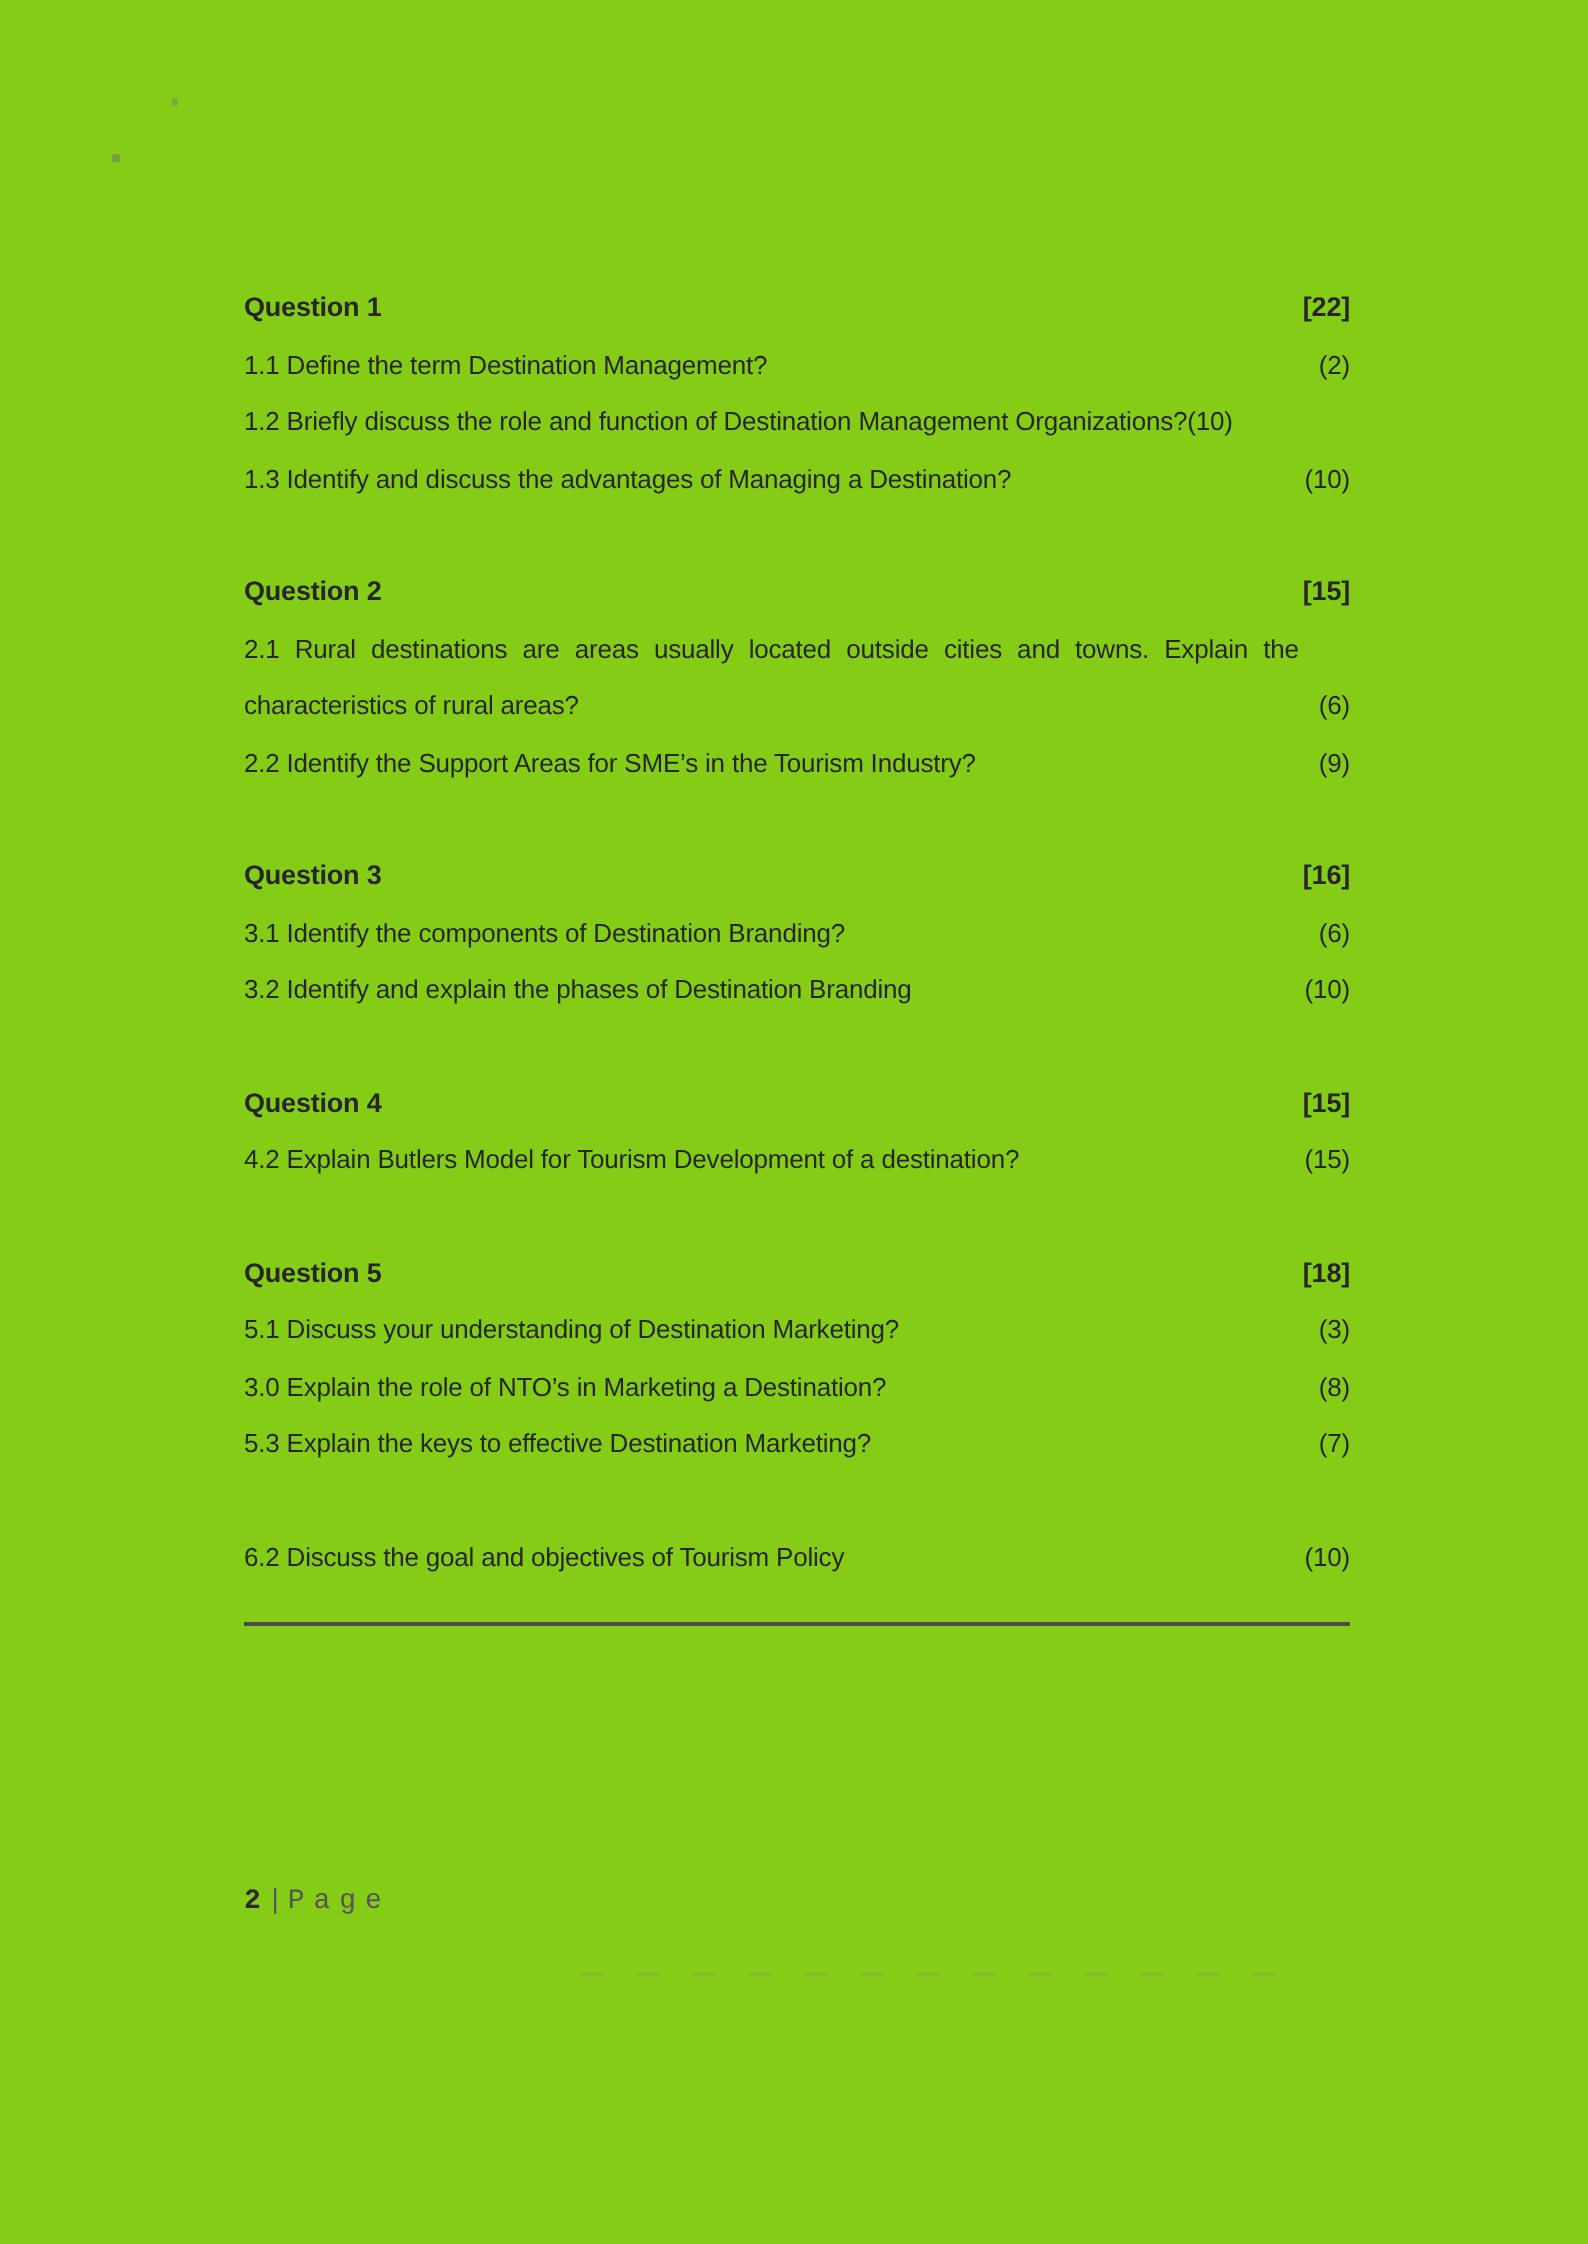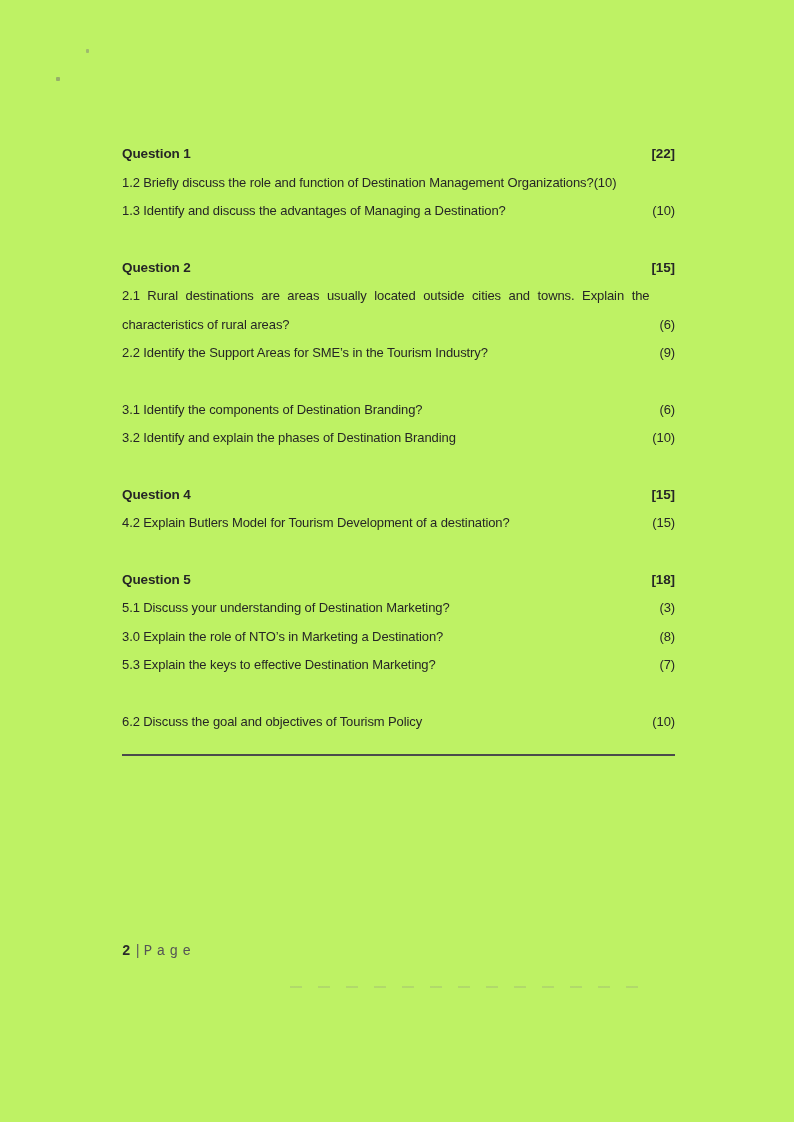--- a/index.html
+++ b/index.html
@@ -4,21 +4,21 @@
 <style>
   html, body {
     margin: 0;
     padding: 0;
     background: #ffffff;
   }
   .page {
     position: relative;
     width: 794px;
     height: 1122px;
-    background: #bef264;
+    background: #84cc16;
     font-family: "Liberation Sans", sans-serif;
     color: #262626;
     overflow: hidden;
   }
   .content {
     position: absolute;
     left: 122px;
     top: 140px;
     width: 553px;
     font-size: 13px;
@@ -130,20 +130,24 @@
   <div class="speck-1"></div>
   <div class="speck-2"></div>
 
   <div class="content">
 
     <div class="section">
       <div class="section-head">
         <span>Question 1</span>
         <span>[22]</span>
       </div>
+      <div class="item">
+        <span class="item-text">1.1 Define the term Destination Management?</span>
+        <span class="item-marks">(2)</span>
+      </div>
       <div class="item inline">
         <span class="item-text">1.2 Briefly discuss the role and function of Destination Management Organizations?</span><span class="item-marks">(10)</span>
       </div>
       <div class="item">
         <span class="item-text">1.3 Identify and discuss the advantages of Managing a Destination?</span>
         <span class="item-marks">(10)</span>
       </div>
     </div>
 
     <div class="section">
@@ -155,20 +159,24 @@
         <span class="item-text">2.1 Rural destinations are areas usually located outside cities and towns. Explain the characteristics of rural areas?</span>
         <span class="item-marks">(6)</span>
       </div>
       <div class="item">
         <span class="item-text">2.2 Identify the Support Areas for SME’s in the Tourism Industry?</span>
         <span class="item-marks">(9)</span>
       </div>
     </div>
 
     <div class="section">
+      <div class="section-head">
+        <span>Question 3</span>
+        <span>[16]</span>
+      </div>
       <div class="item">
         <span class="item-text">3.1 Identify the components of Destination Branding?</span>
         <span class="item-marks">(6)</span>
       </div>
       <div class="item">
         <span class="item-text">3.2 Identify and explain the phases of Destination Branding</span>
         <span class="item-marks">(10)</span>
       </div>
     </div>
 

